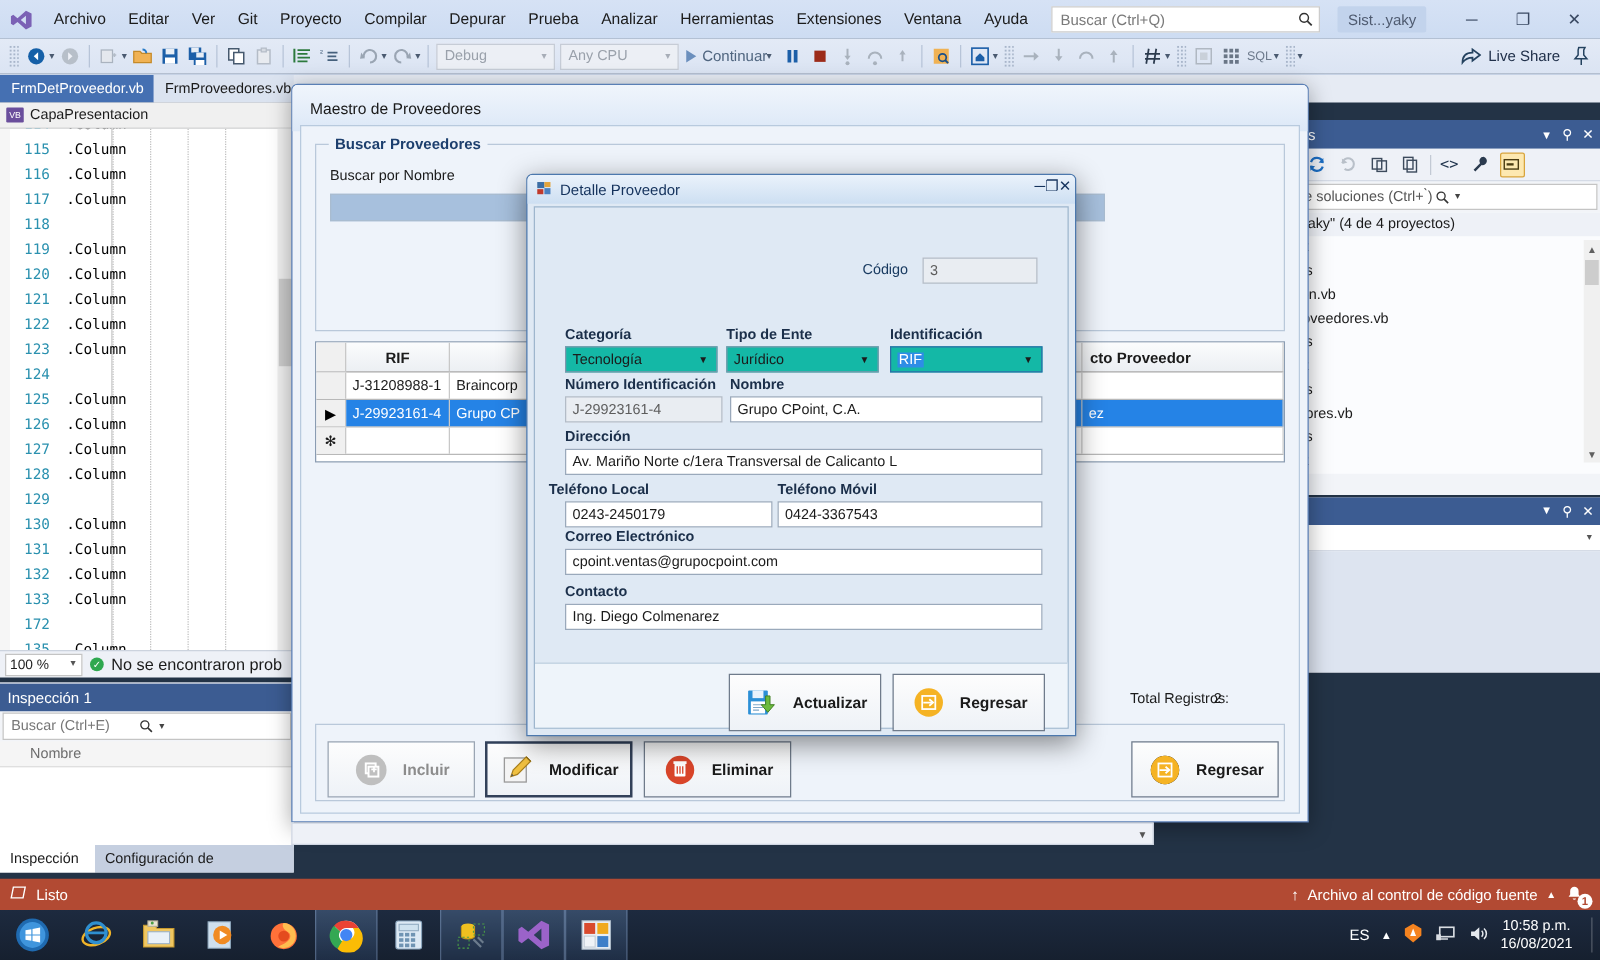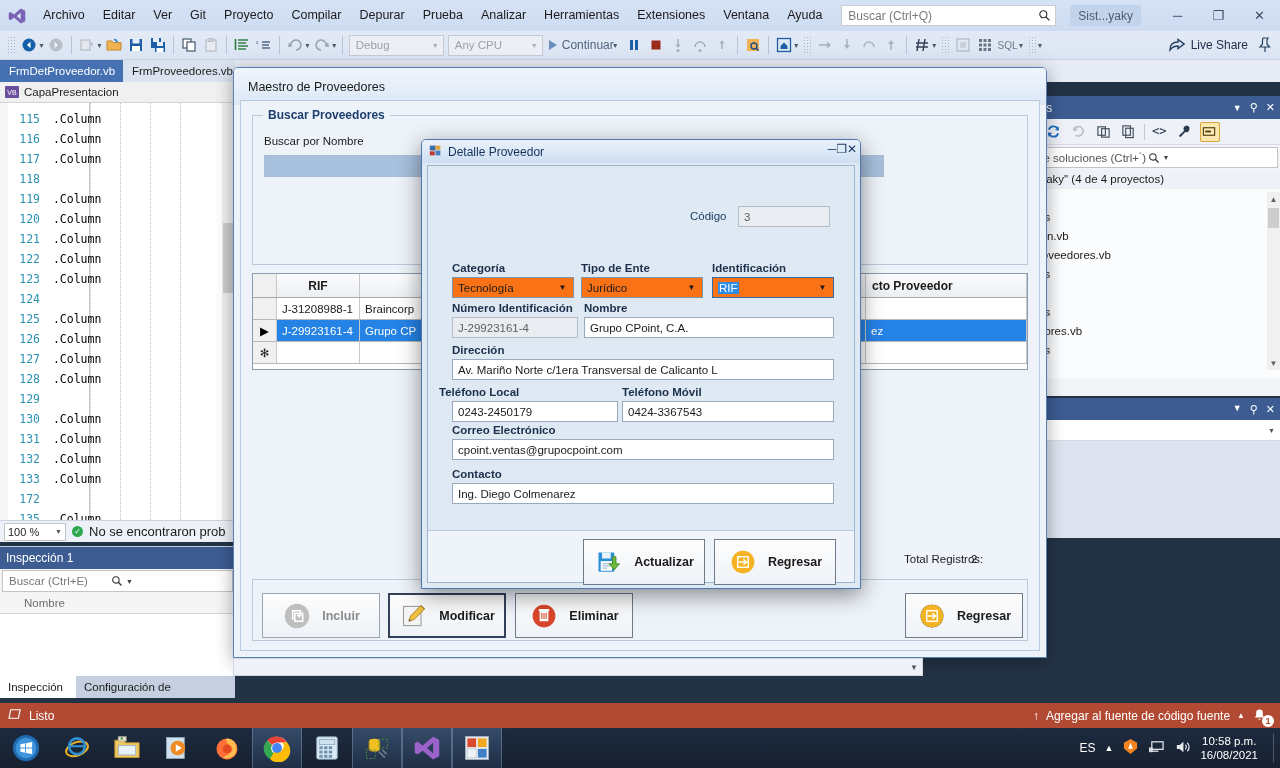--- a/index.html
+++ b/index.html
@@ -196,21 +196,21 @@
   .det-panel-bottom {
     position:absolute; left:0; right:0; bottom:0; height:52px; background:#eef4fa; border-top:1px solid #b9cbdd;margin-top:32px;
   }
   .det-field-label { position:absolute; font-size:11.5px; font-weight:bold; color:#1b2f4a; }
   .det-input {
     position:absolute; height:21px; background:#fff; border:1px solid #9aa9bb;
     font-size:11.5px; display:flex; align-items:center; padding:0 5px; color:#1b1b1b;
   }
   .det-input.readonly { background:#e9edf2; color:#5d5d5d; border:1px solid #b3bcc7; }
   .det-combo {
-    position:absolute; height:21px; background:#f97316; border:1px solid #7f96ad;
+    position:absolute; height:21px; background:#14b8a6; border:1px solid #7f96ad;
     font-size:11.5px; display:flex; align-items:center; padding:0 3px 0 5px; color:#1b1b1b;
   }
   .det-combo .arrow { margin-left:auto; width:15px; height:15px; display:flex; align-items:center; justify-content:center; font-size:8px; color:#1b1b1b; }
   .sel-text { background:#2e8de6; color:#fff; padding:0 1px; }
 
   
   .vs-status {
     position:absolute; left:0; top:703px; width:1280px; height:25px;
     background:#b24a33; display:flex; align-items:center; padding:0 8px; color:#fff; font-size:12px; gap:7px;
   }
@@ -872,21 +872,21 @@
 
   <div class="vs-status">
     <span>
       <svg width="14" height="12" viewBox="0 0 16 14">
           <path d="M3 2 h11 l-2 10 H1 Z" fill="none" stroke="#fff" stroke-width="1.3"></path>
         </svg>
     </span>
     <span>Listo</span>
     <span class="right">
       <span>↑</span>
-      <span>Agregar al fuente de código fuente</span>
+      <span>Archivo al control de código fuente</span>
       <span style="font-size:8px;">▲</span>
       <span class="notif-badge">
         <svg width="15" height="15" viewBox="0 0 16 16">
             <path d="M8 1.5 a3.6 3.6 0 0 1 3.6 3.6 v3 l1.3 2 H3.1 l1.3-2 v-3 A3.6 3.6 0 0 1 8 1.5 Z" fill="#fff"></path>
             <path d="M6.5 11.5 a1.6 1.6 0 0 0 3 0" fill="#fff"></path>
           </svg>
         <span class="cnt">1</span>
       </span>
     </span>
   </div>

